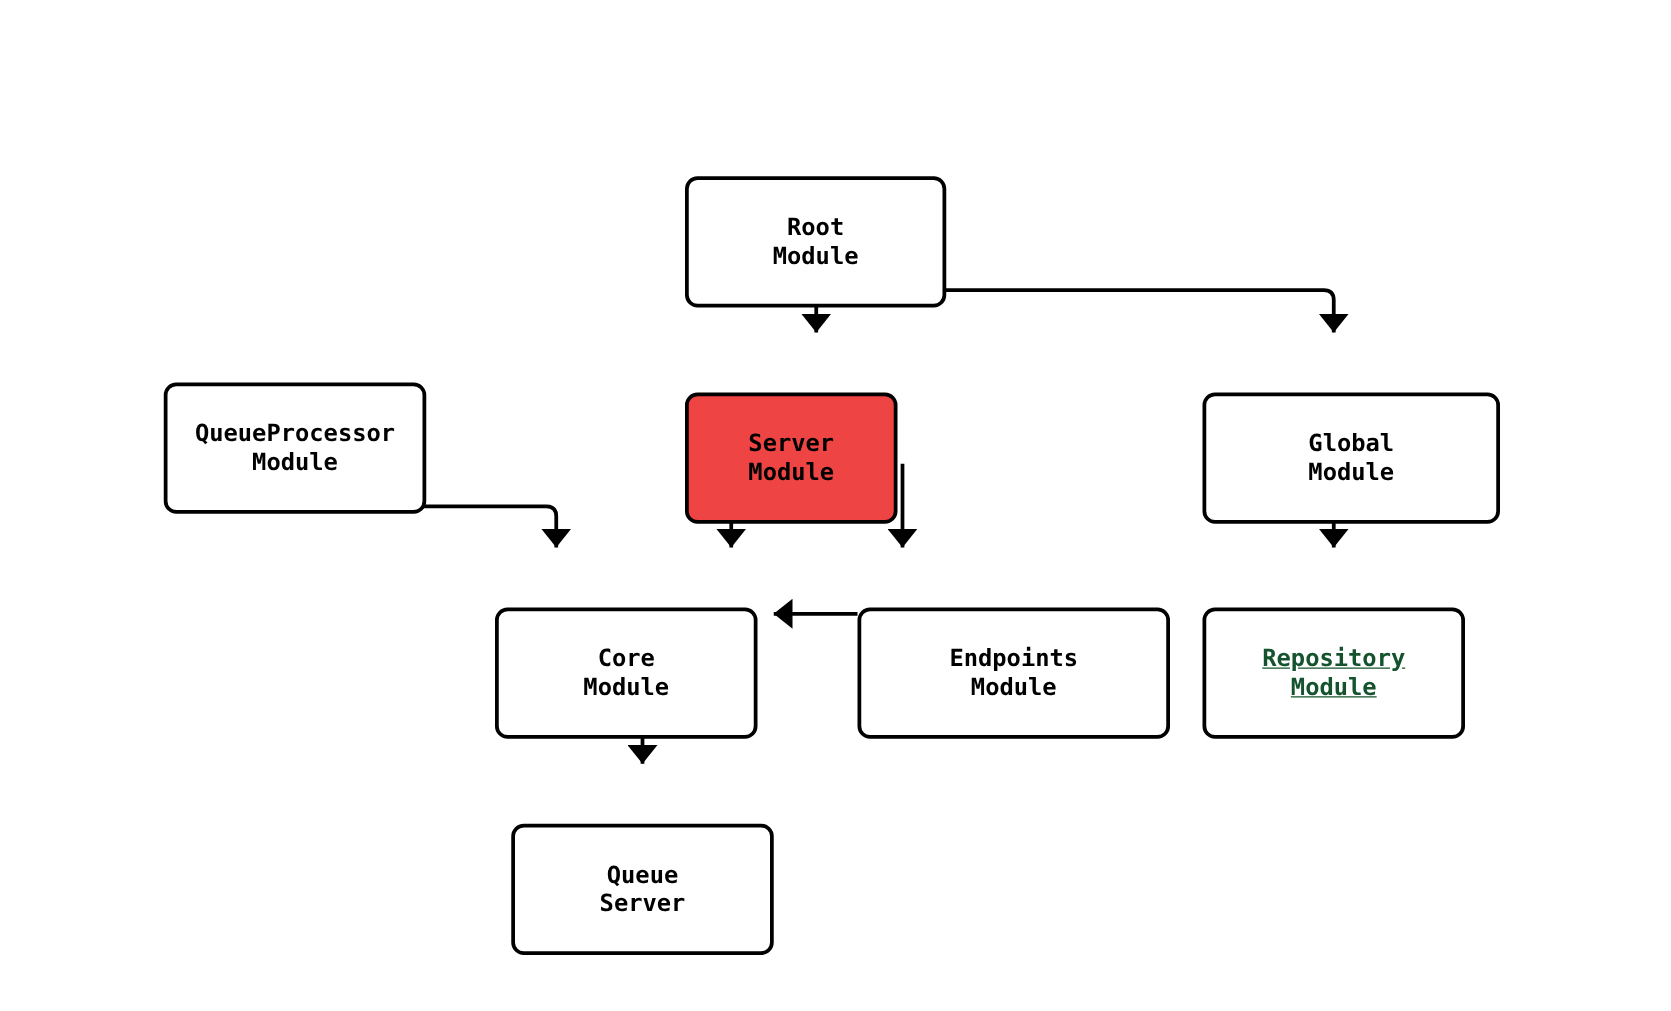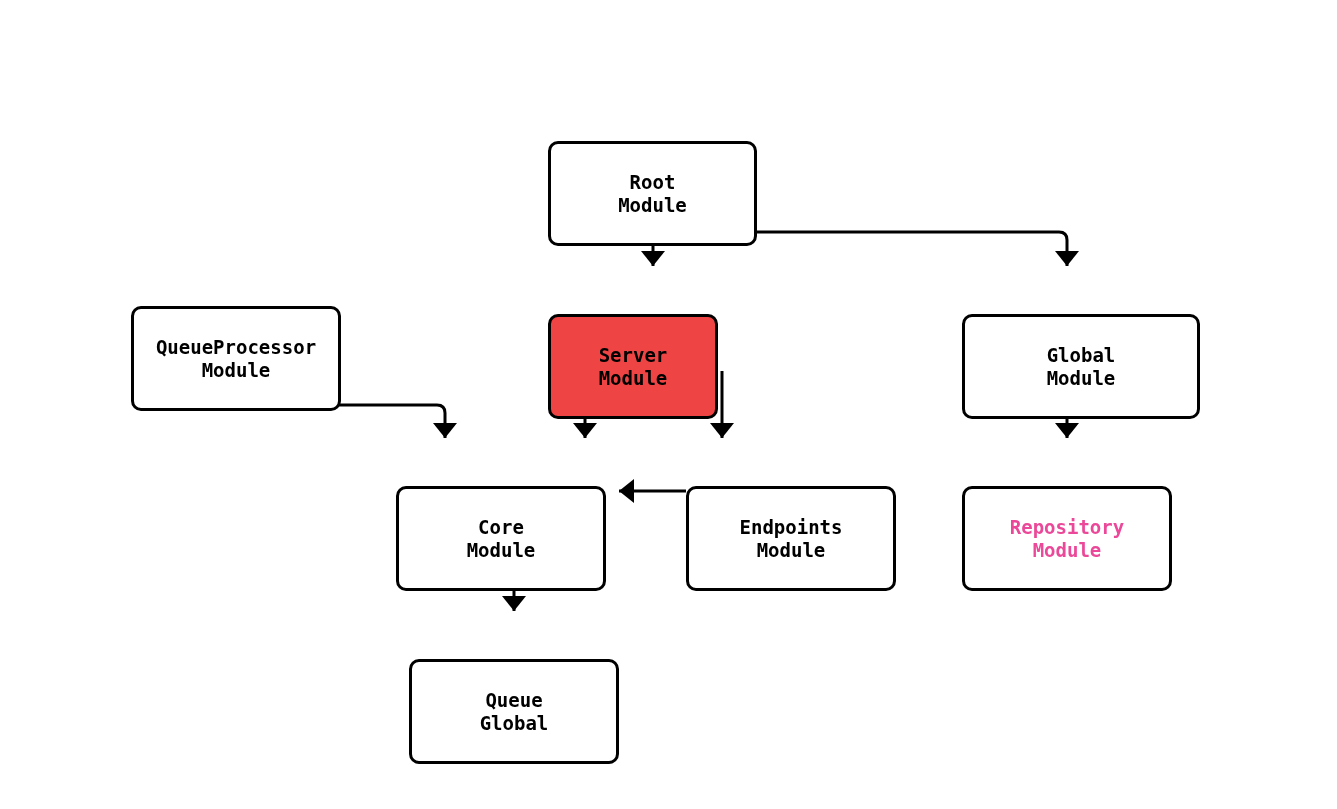--- a/index.html
+++ b/index.html
@@ -79,26 +79,26 @@
 Module</span>
       </div>
       <div class="node" style="left: 962px; top: 266px; width: 238px; height: 105px; border-color: rgb(0, 0, 0); background: rgb(255, 255, 255);">
         <span class="node-label" style="color: rgb(0, 0, 0);">Global
 Module</span>
       </div>
       <div class="node" style="left: 396px; top: 438px; width: 210px; height: 105px; border-color: rgb(0, 0, 0); background: rgb(255, 255, 255);">
         <span class="node-label" style="color: rgb(0, 0, 0);">Core
 Module</span>
       </div>
-      <div class="node" style="left: 686px; top: 438px; width: 210px; height: 105px; border-color: rgb(0, 0, 0); background: rgb(255, 255, 255);">
+      <div class="node" style="left: 686px; top: 438px; width: 250px; height: 105px; border-color: rgb(0, 0, 0); background: rgb(255, 255, 255);">
         <span class="node-label" style="color: rgb(0, 0, 0);">Endpoints
 Module</span>
       </div>
       <div class="node" style="left: 962px; top: 438px; width: 210px; height: 105px; border-color: rgb(0, 0, 0); background: rgb(255, 255, 255);">
-        <span class="node-label" style="color: #ec4899;">Repository
+        <span class="node-label" style="color: #14532d; text-decoration: underline;">Repository
 Module</span>
       </div>
       <div class="node" style="left: 409px; top: 611px; width: 210px; height: 105px; border-color: rgb(0, 0, 0); background: rgb(255, 255, 255);">
         <span class="node-label" style="color: rgb(0, 0, 0);">Queue
-Global</span>
+Server</span>
       </div>
     </div>
 </div>
 
 </body></html>

